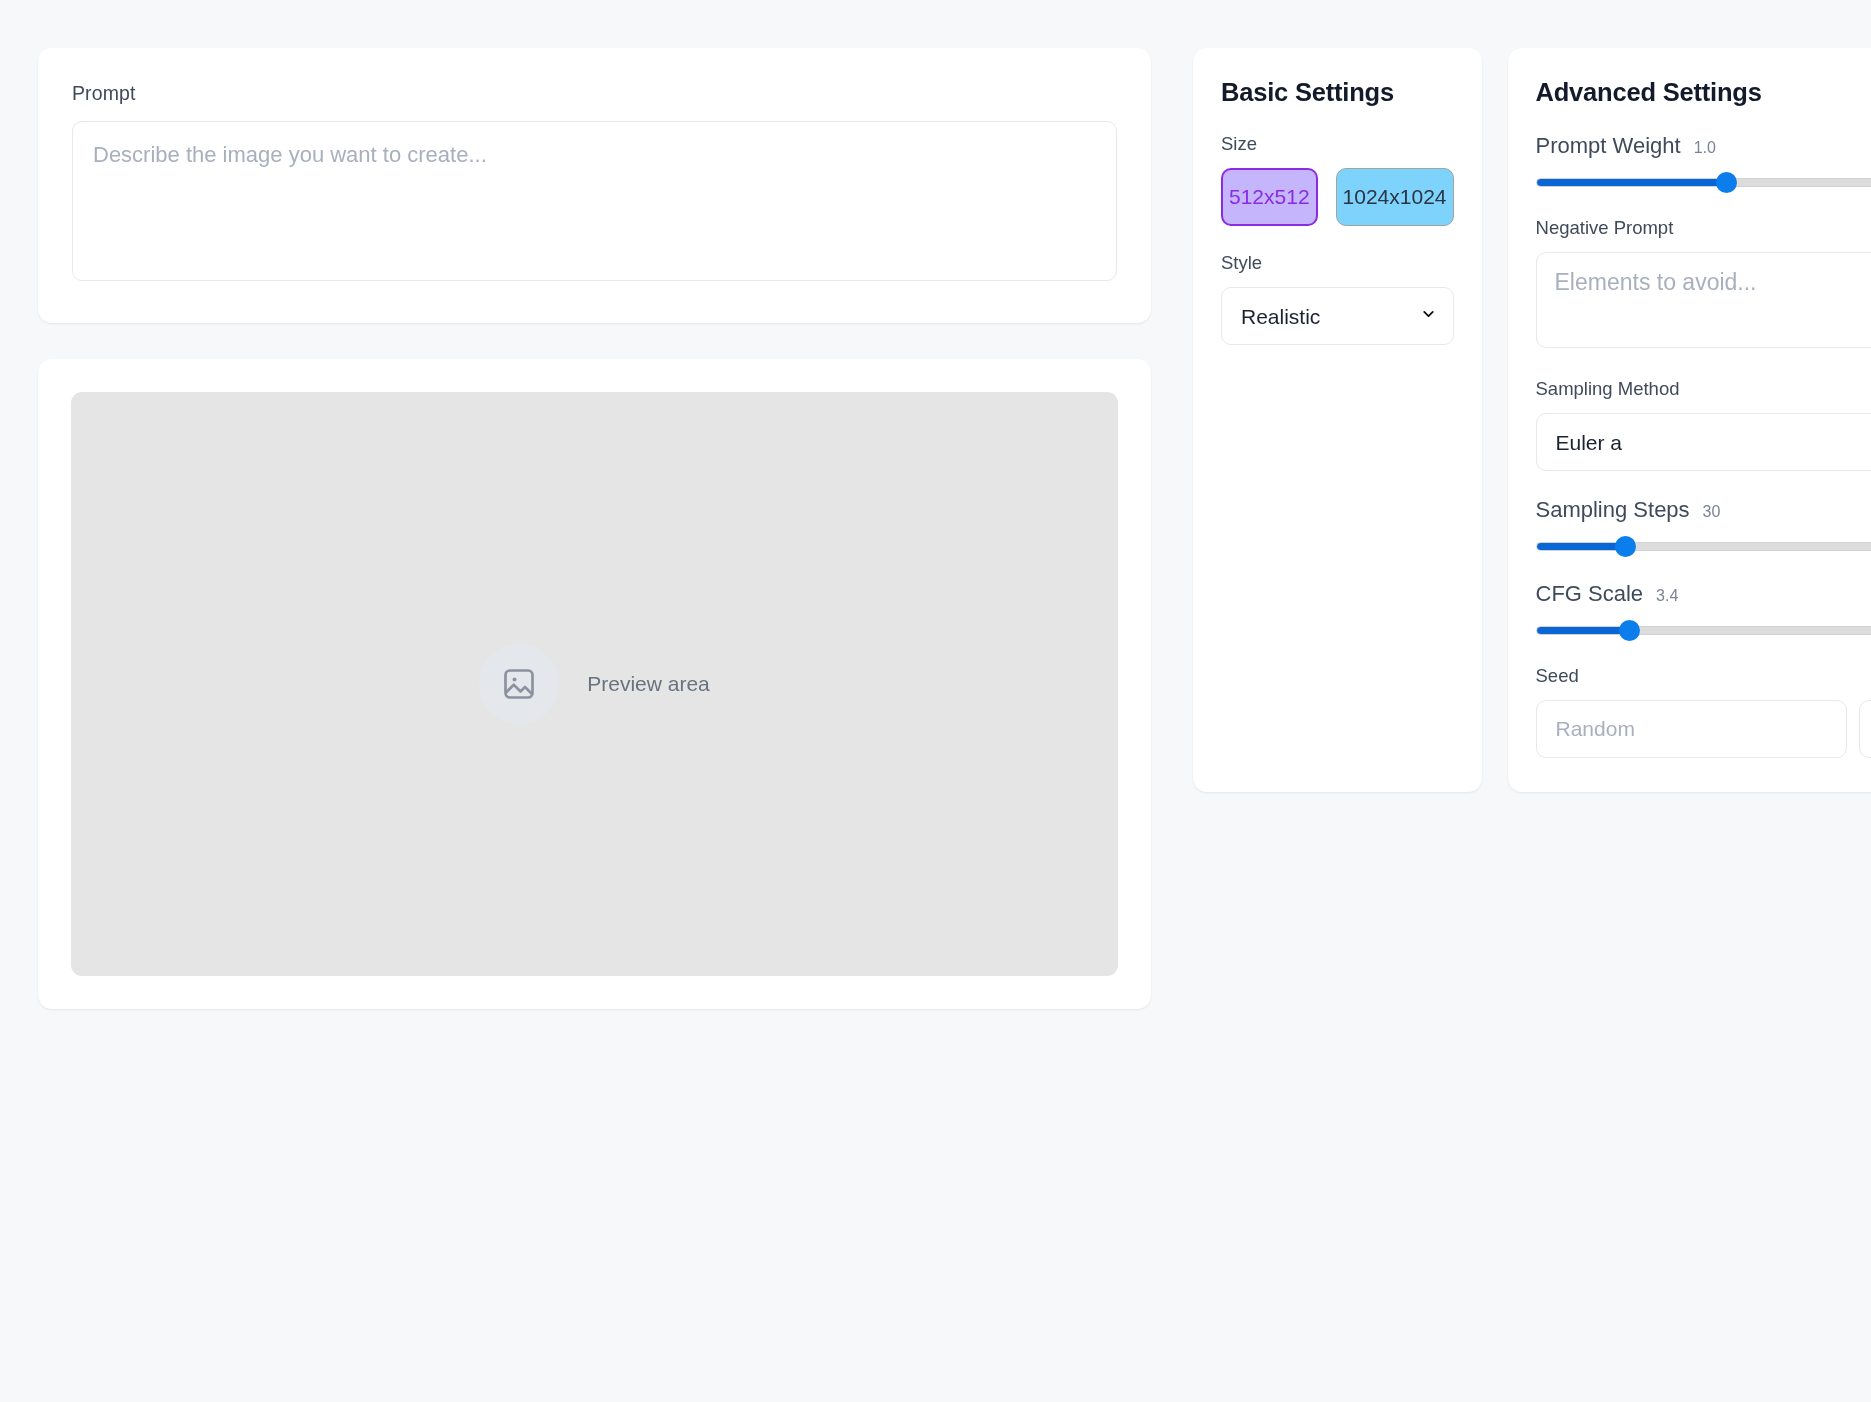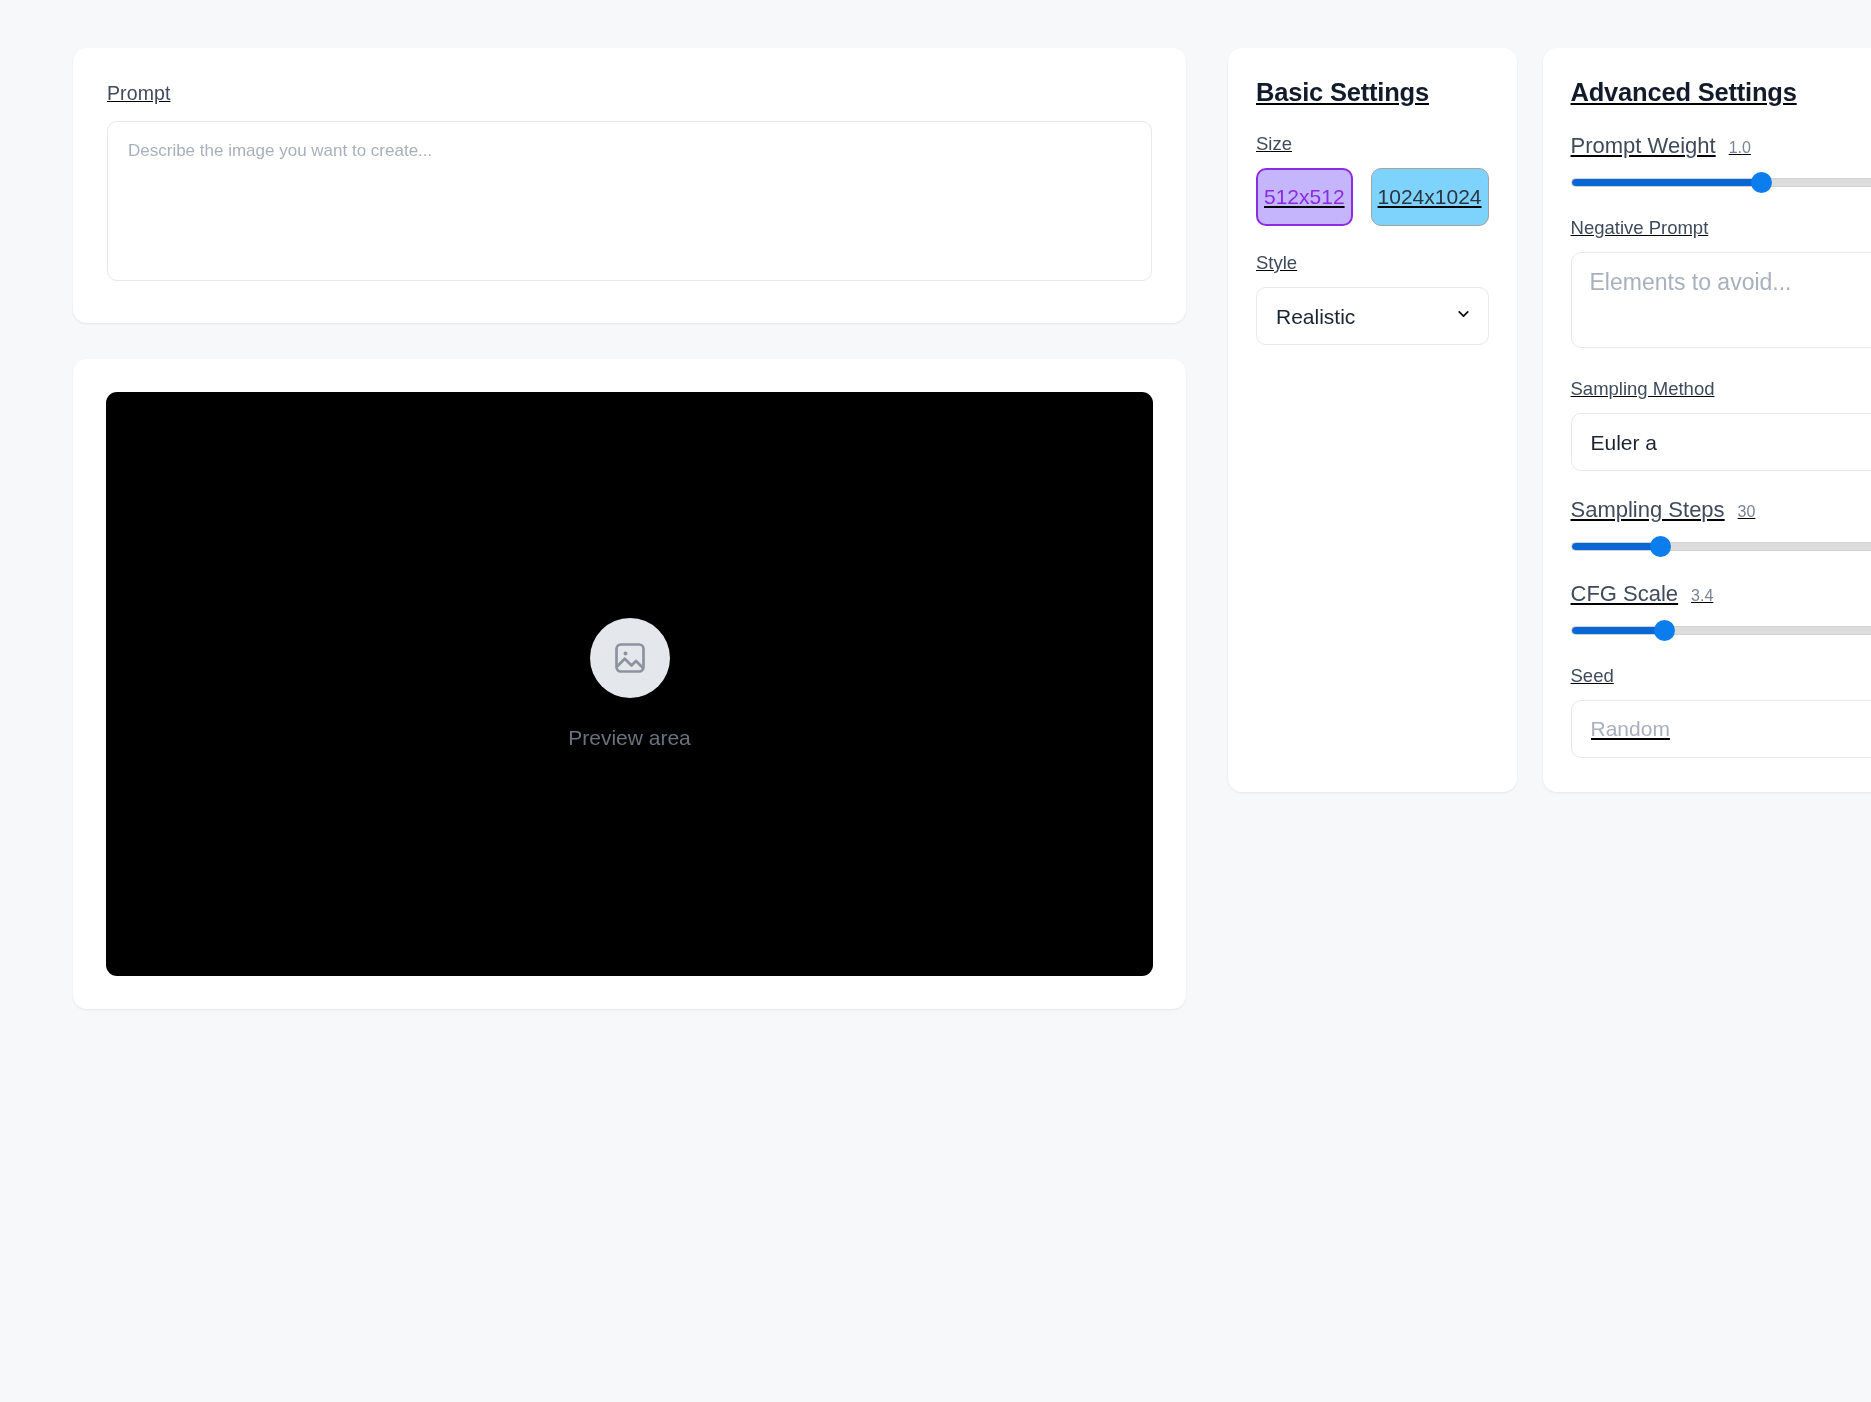--- a/index.html
+++ b/index.html
@@ -8,22 +8,21 @@
     width: 1871px; height: 1402px;
     background: #f7f8fa;
     font-family: "Liberation Sans", sans-serif;
     -webkit-font-smoothing: antialiased;
   }
   .page {
     width: 1871px; height: 1402px;
     display: flex;
     align-items: flex-start;
     gap: 42px;
-    padding: 48px 46px 0 73px;
-    text-decoration: underline;
+    padding: 48px 46px 0 38px;
   }
   .col-left { width: 1113px; display: flex; flex-direction: column; gap: 36px; }
   .col-right { width: 540px; display: flex; flex-direction: row; gap: 26px; }
 
   .card {
     background: #ffffff;
     border-radius: 14px;
     box-shadow: 0 1px 3px rgba(16,24,40,0.05), 0 1px 2px rgba(16,24,40,0.03);
   }
 
@@ -36,38 +35,38 @@
     margin-bottom: 16px;
     letter-spacing: .1px;
   }
   .prompt-textarea {
     width: 100%;
     height: 160px;
     border: 1px solid #e6e8ec;
     border-radius: 10px;
     background: #fff;
     padding: 18px 20px;
-    font-size: 17px;
+    font-size: 22px;
     font-family: "Liberation Sans", sans-serif;
     color: #000000;
     resize: none;
     outline: none;
     line-height: 1.35;
   }
   .prompt-textarea::placeholder { color: #a9b0bd; }
 
   
   .preview-card { padding: 33px; }
   .preview-box {
     width: 100%;
     height: 584px;
-    background: #000000;
+    background: #e5e5e5;
     border-radius: 11px;
     display: flex;
-    flex-direction: column;
+    flex-direction: row;
     align-items: center;
     justify-content: center;
     gap: 28px;
   }
   .preview-icon-circle {
     width: 80px; height: 80px;
     border-radius: 50%;
     background: #e4e7eb;
     display: flex; align-items: center; justify-content: center;
   }

